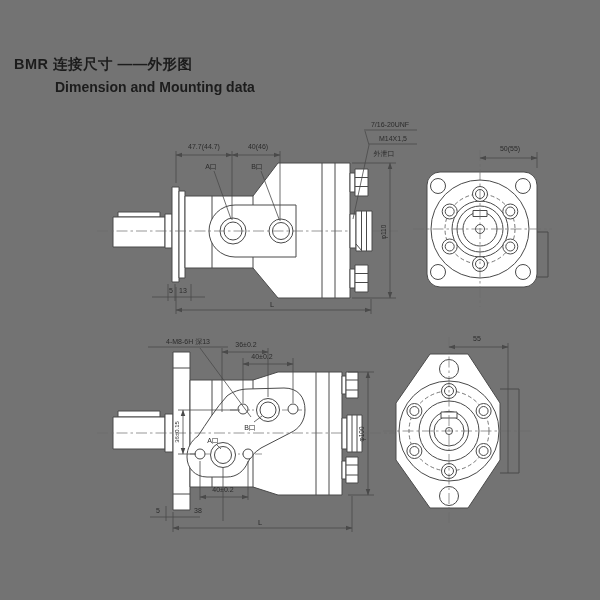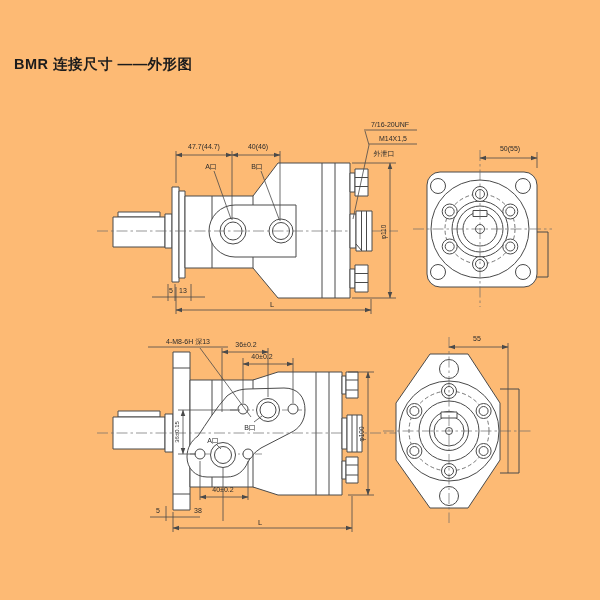--- a/index.html
+++ b/index.html
@@ -1,35 +1,36 @@
 <!DOCTYPE html>
 <html><head>
 <meta charset="utf-8">
 <style>
   html,body{margin:0;padding:0;background:#fff;}
-  .page{position:relative;width:600px;height:600px;background:#fdba74;overflow:hidden;
+  .page{position:relative;width:600px;height:600px;background:#737373;overflow:hidden;
         font-family:"Liberation Sans","DejaVu Sans",sans-serif;}
   .title-zh{position:absolute;left:14px;top:55px;font-size:14.5px;font-weight:bold;color:#1c1c1c;letter-spacing:.5px;}
   .title-en{position:absolute;left:55px;top:79px;font-size:14px;font-weight:bold;color:#1c1c1c;}
   svg{position:absolute;left:0;top:0;}
   .ln{stroke:#4a4a4a;stroke-width:1;fill:none;stroke-linejoin:round;}
   .fw{stroke:#4a4a4a;stroke-width:1;fill:#fff;stroke-linejoin:round;}
   .cl{stroke:#6a6a6a;stroke-width:.7;fill:none;stroke-dasharray:11 3 2.5 3;}
   .pcl{stroke:#6a6a6a;stroke-width:.7;fill:none;stroke-dasharray:7 2 2 2;}
   .dash{stroke:#555;stroke-width:.8;fill:none;stroke-dasharray:4 2.5;}
   .dim{stroke:#4a4a4a;stroke-width:.8;fill:none;}
   .arr{marker-start:url(#ah);marker-end:url(#ah);}
   text{fill:#2b2b2b;font-family:"Liberation Sans","DejaVu Sans",sans-serif;}
   .t7{font-size:7px;} .t65{font-size:6.5px;} .t6{font-size:6px;} .t75{font-size:7.5px;}
 </style>
 </head>
 <body>
 
 <div class="page">
   <div class="title-zh">BMR 连接尺寸 ——外形图</div>
+  <div class="title-en">Dimension and Mounting data</div>
 
   <svg width="600" height="600" viewBox="0 0 600 600">
     <defs>
       <marker id="ah" viewBox="0 0 10 10" refX="9" refY="5" markerWidth="9" markerHeight="9" orient="auto-start-reverse" markerUnits="strokeWidth">
         <path d="M0,1.6 L9.5,5 L0,8.4 Z" fill="#4a4a4a"></path>
       </marker>
     </defs>
 
     <g>
       <g>

